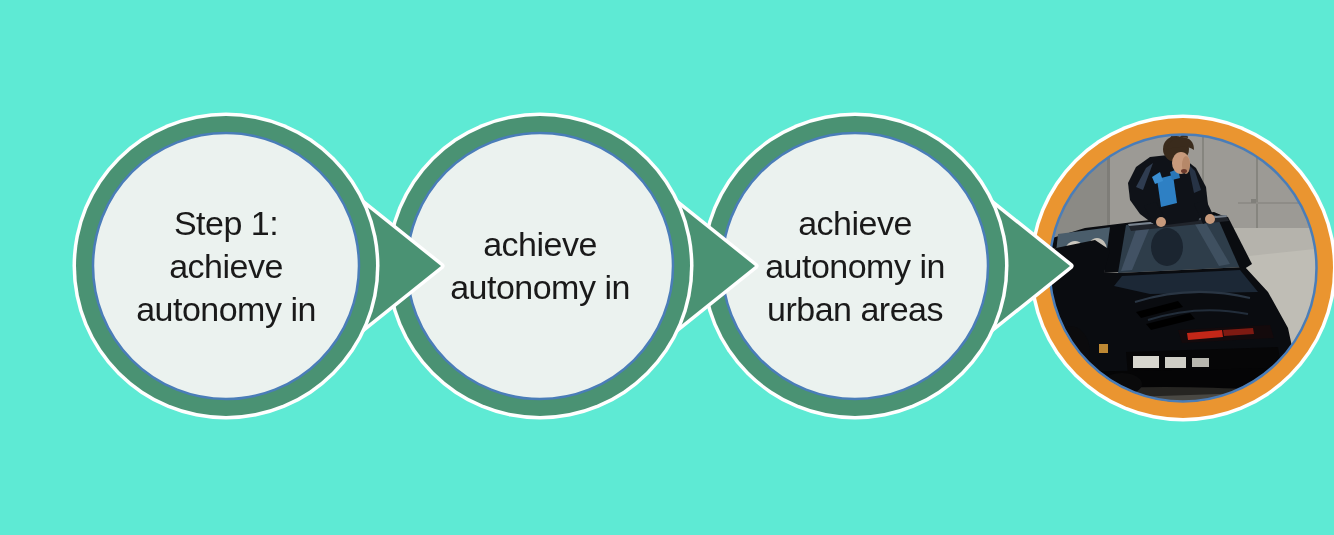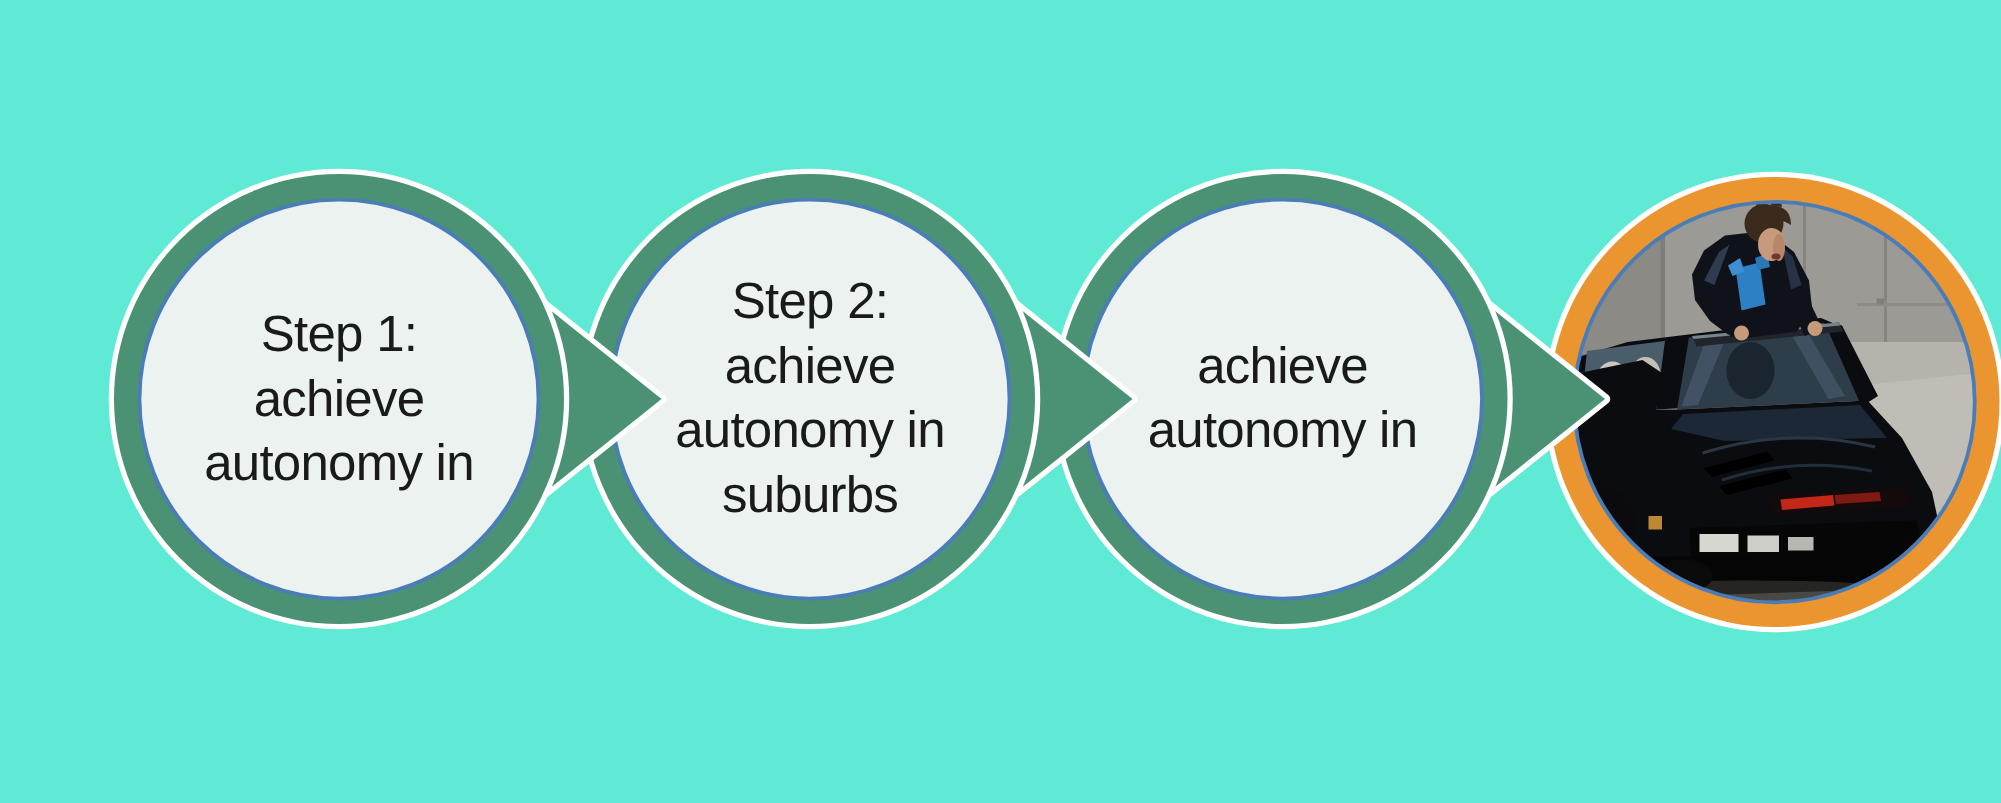--- a/index.html
+++ b/index.html
@@ -150,24 +150,23 @@
     </g>
   </svg>
 
   <div class="step-label s1">
     <div>Step 1:</div>
     <div>achieve</div>
     <div>autonomy in</div>
   </div>
 
   <div class="step-label s2">
-    <div>Step 2:</div>
     <div>achieve</div>
     <div>autonomy in</div>
-    <div>suburbs</div>
   </div>
 
   <div class="step-label s3">
     <div>achieve</div>
     <div>autonomy in</div>
+    <div>urban areas</div>
   </div>
 
 </div>
 
 </body></html>

